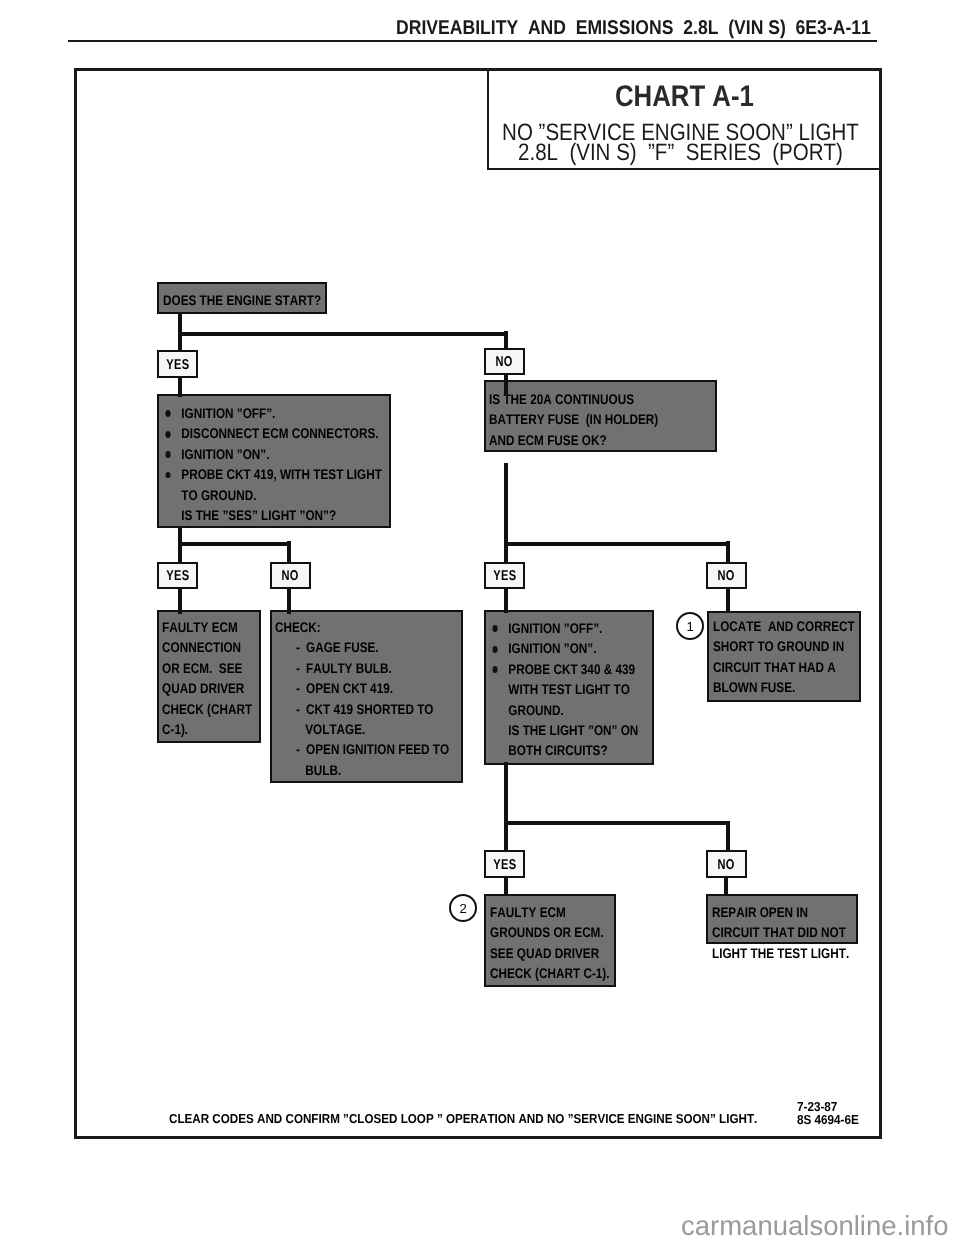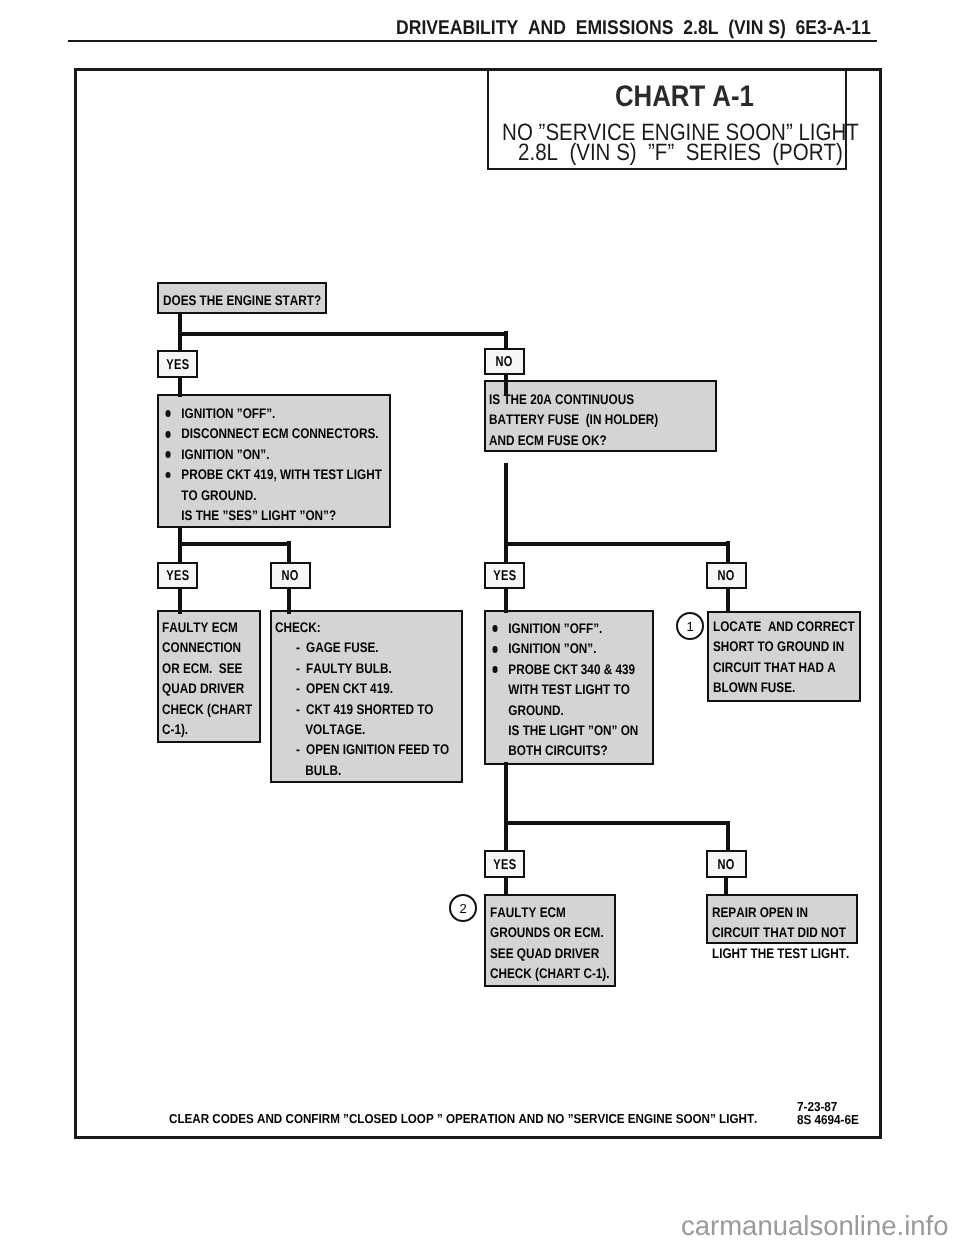--- a/index.html
+++ b/index.html
@@ -12,32 +12,32 @@
     font-kerning:none;
     filter:grayscale(1);
   }
   
   #page-header{position:absolute;left:396px;top:17px;font-size:19.9px;font-weight:bold;
      color:#1a1a1a;white-space:pre;transform:scaleX(0.884);transform-origin:0 0;}
   #header-rule{position:absolute;left:68px;top:39.5px;width:809px;height:2.6px;background:#1a1a1a;}
   
   #frame{position:absolute;left:74px;top:68px;width:808px;height:1071px;border:3px solid #1a1a1a;box-sizing:border-box;}
   
-  #title-block{position:absolute;left:487px;top:68px;width:360px;height:102px;border:2px solid #1a1a1a;
+  #title-block{position:absolute;left:487px;top:68px;width:395px;height:102px;border:2px solid #1a1a1a;
      box-sizing:border-box;text-align:center;}
   #chart-title{position:absolute;left:126px;top:12px;font-size:29.9px;font-weight:bold;line-height:1;
      color:#2a2a2a;white-space:pre;transform:scaleX(0.862);transform-origin:0 0;}
   #chart-subtitle{position:absolute;left:0;top:0;width:395px;font-size:23.8px;font-weight:normal;
      color:#1a1a1a;white-space:pre;text-align:center;}
   #chart-subtitle > div{transform:scaleX(0.862);display:block;line-height:1;position:absolute;
      left:-66px;width:515px;}
   #sub-l1{top:51px;}
   #sub-l2{top:71px;}
   
-  .box{position:absolute;border:2px solid #111;box-sizing:border-box;background:#86efac;}
+  .box{position:absolute;border:2px solid #111;box-sizing:border-box;background:#ec4899;}
   .ynbox{position:absolute;border:2px solid #111;box-sizing:border-box;background:#fef9c3;
      display:flex;align-items:center;justify-content:center;z-index:3;}
   .ynbox span{font-size:14.2px;font-weight:bold;letter-spacing:0.4px;
      transform:scaleX(0.78);display:inline-block;line-height:1;position:relative;top:1px;}
   .vline{position:absolute;background:#111;width:4px;z-index:1;}
   .hline{position:absolute;background:#111;height:4px;z-index:1;}
   .boxtext{position:absolute;font-size:14px;font-weight:bold;line-height:20.4px;
      white-space:pre;transform:scaleX(0.84);transform-origin:0 0;}
   .brow{position:relative;height:20.4px;}
   .btxt{display:inline-block;}

